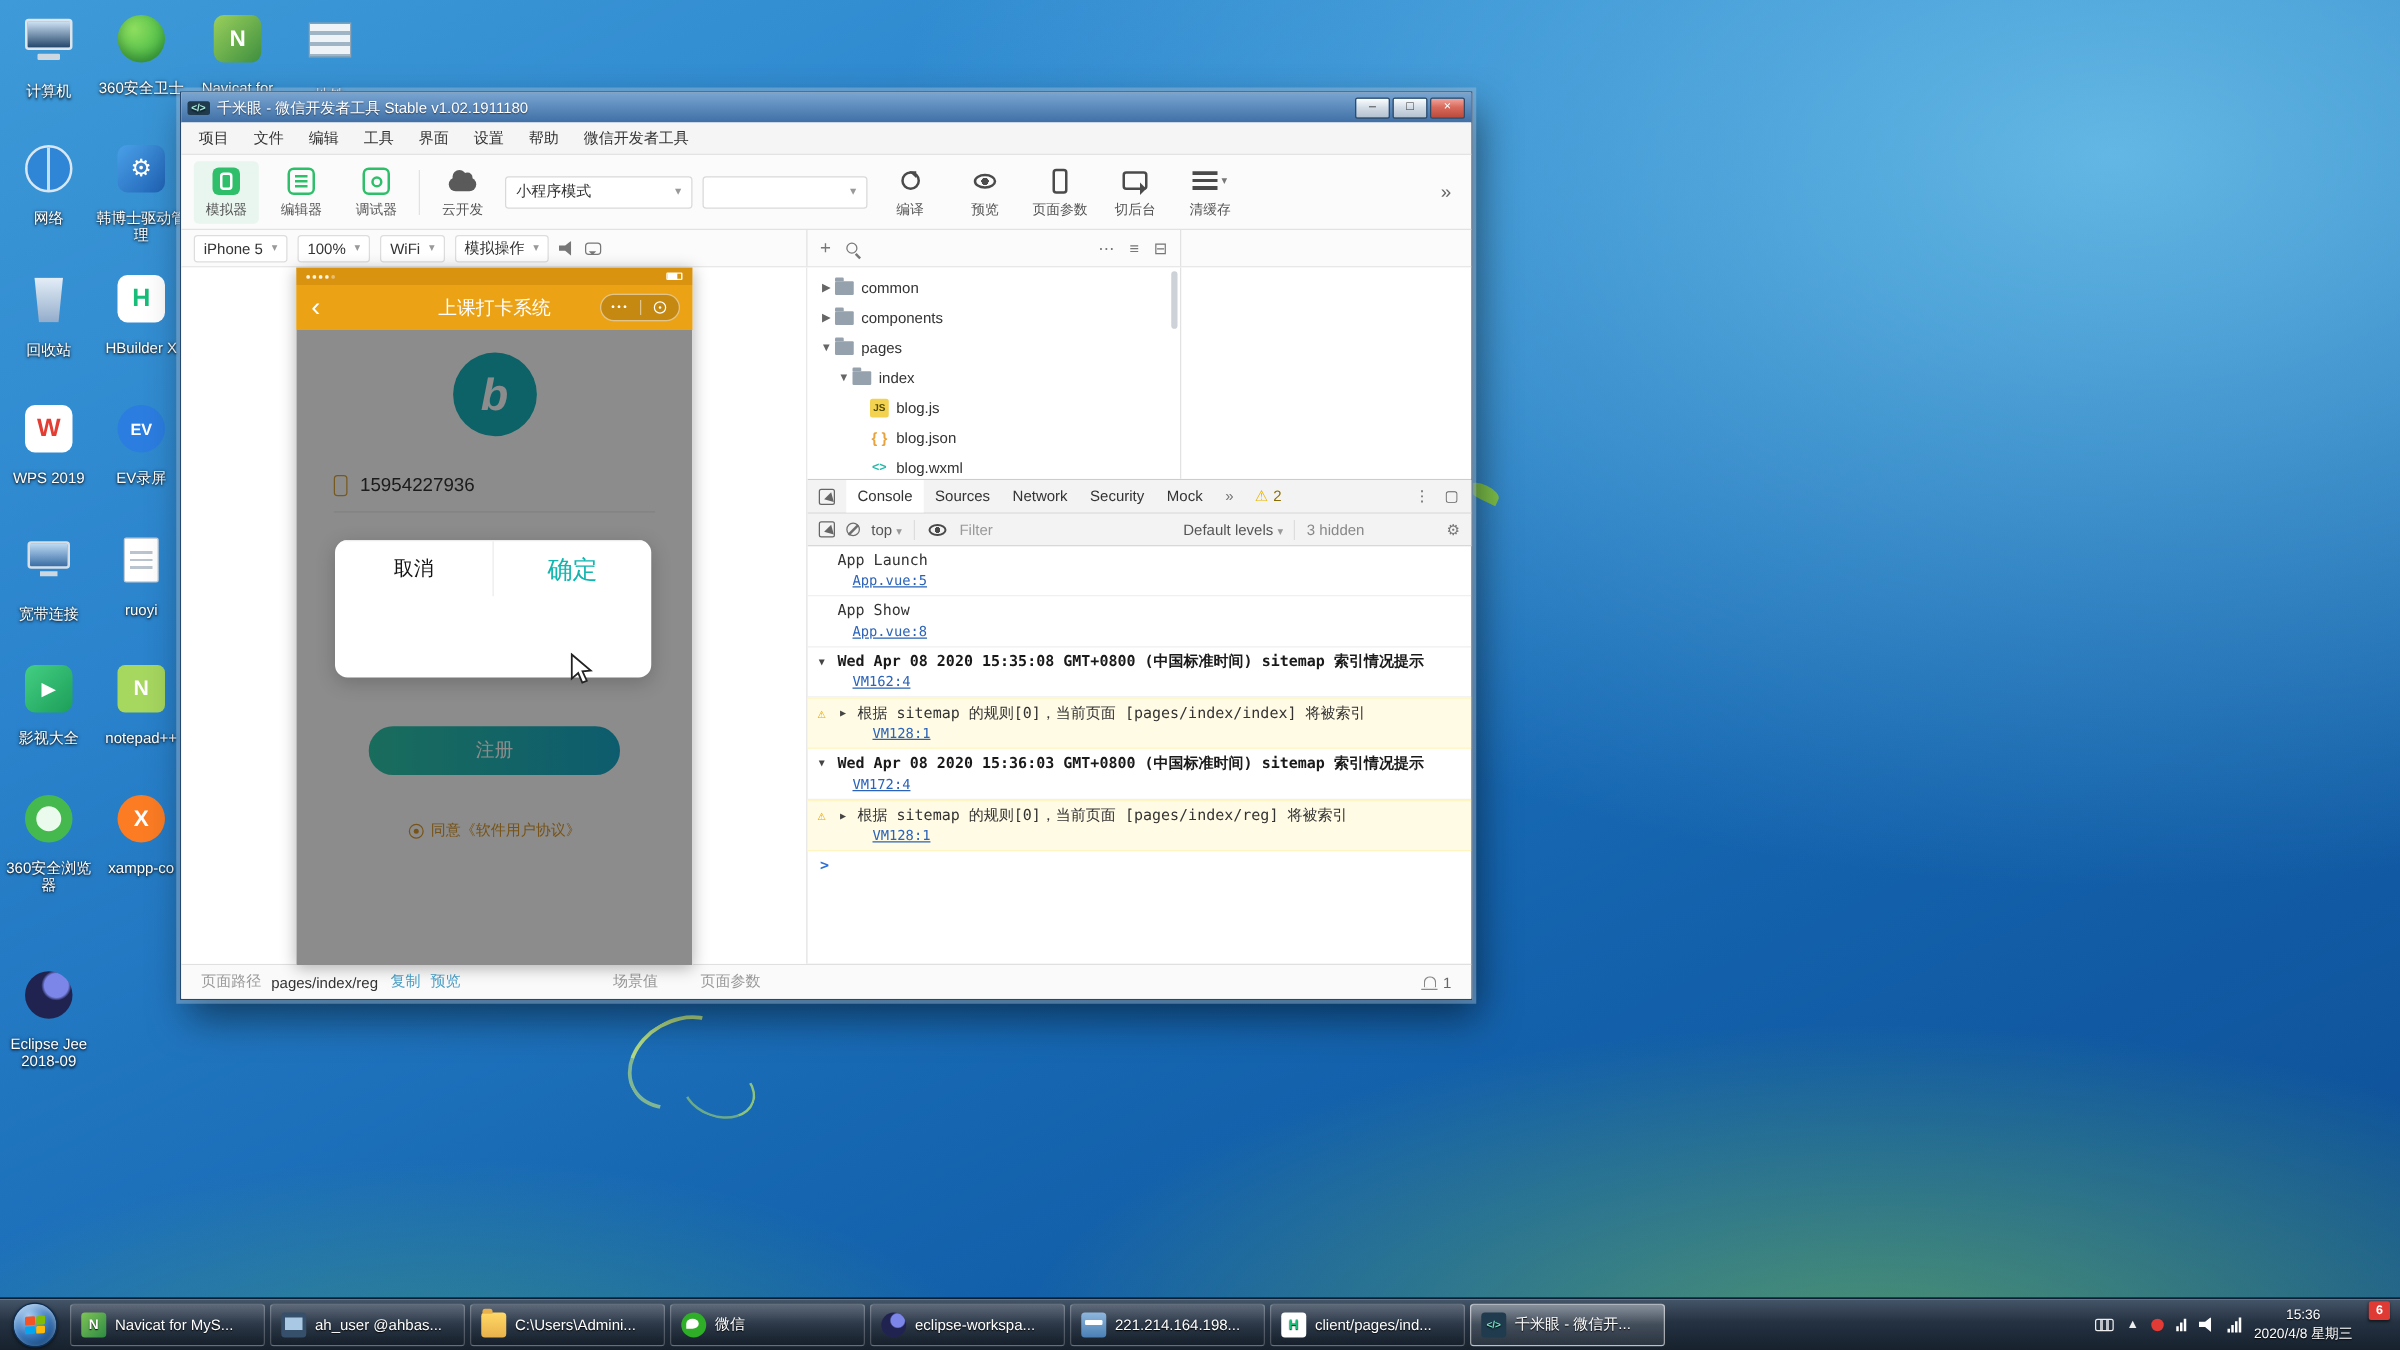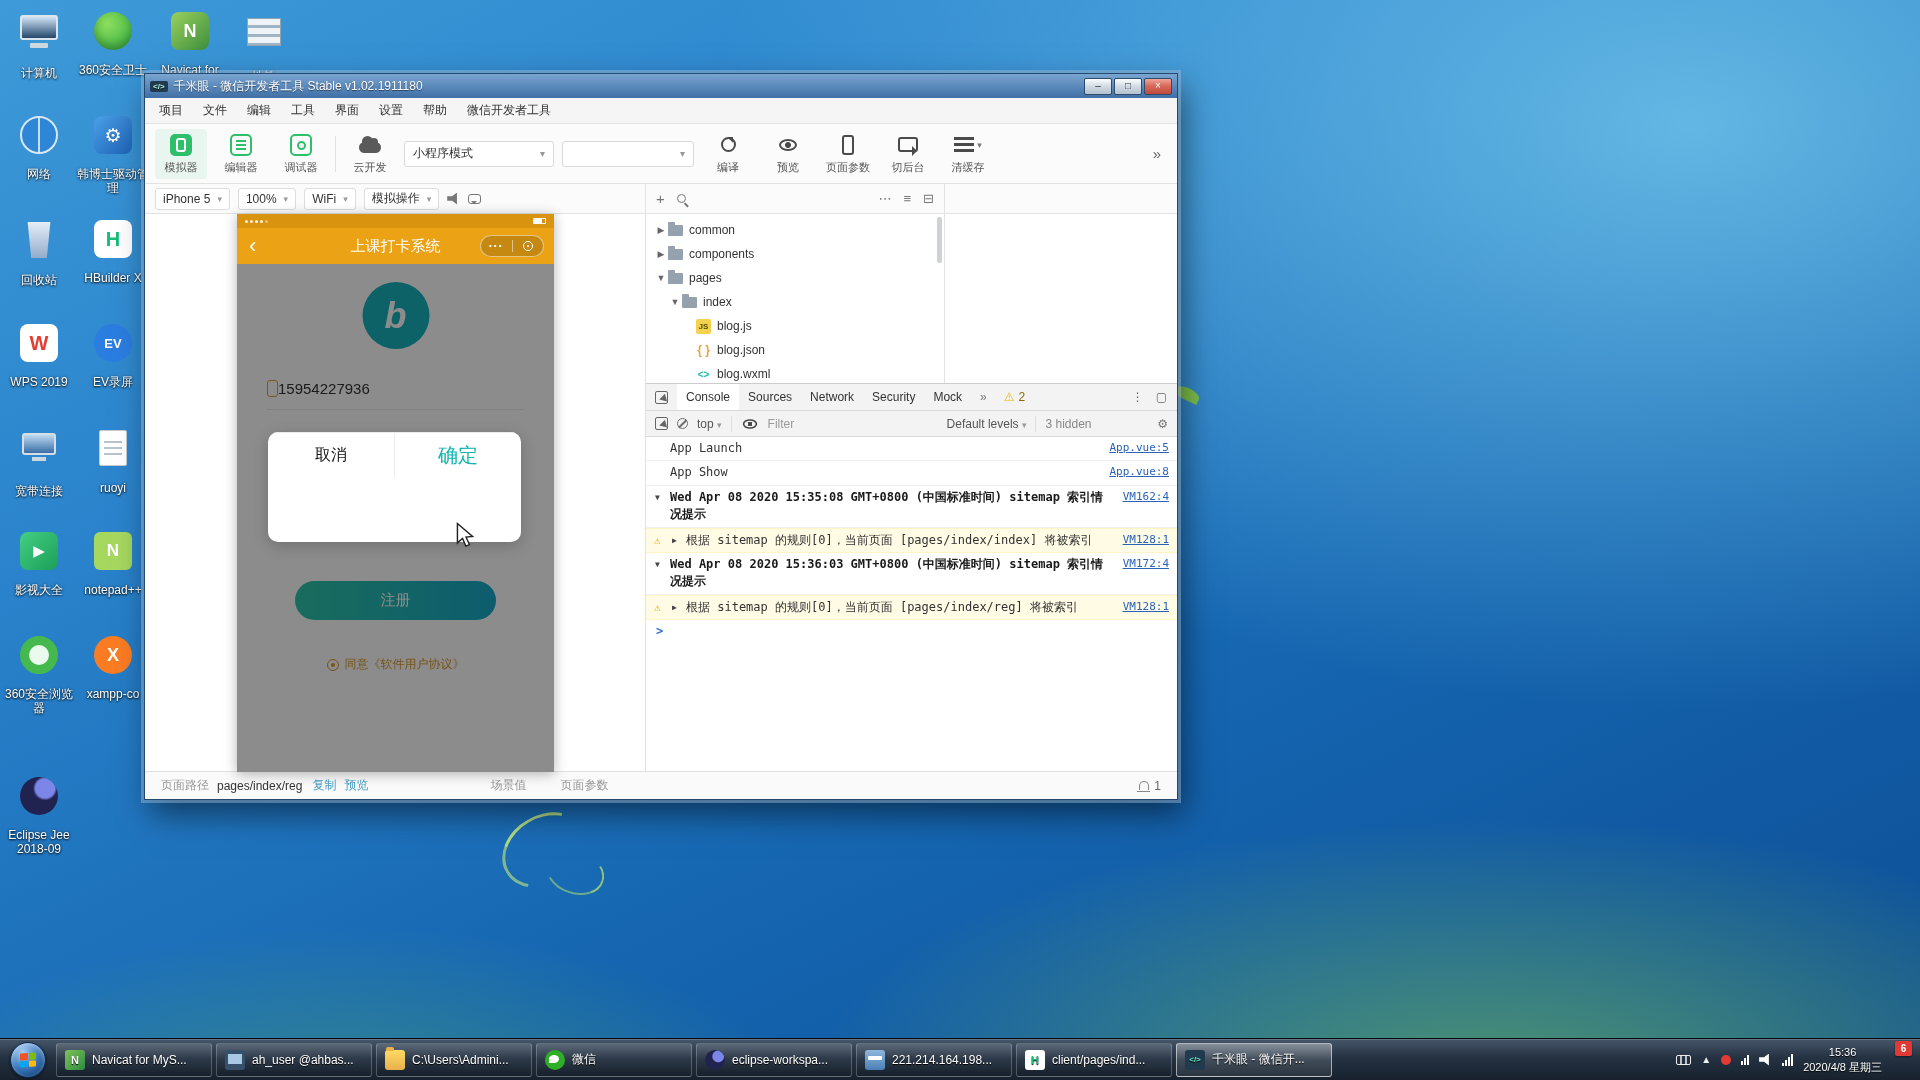--- a/index.html
+++ b/index.html
@@ -107,21 +107,21 @@
   .c-warn { display:flex; align-items:center; gap:4px; margin-left:8px; color:#8a6d00; }
   .warn-tri { color:#e8b600; font-size:12px; }
   .c-right { margin-left:auto; display:flex; gap:12px; align-items:center; padding-right:10px; color:#666; }
   .c-filter { height:26px; flex:none; background:#f3f3f3; border-bottom:1px solid #d8d8d8; display:flex; align-items:center; gap:9px; padding:0 9px; color:#555; }
   .ban { width:11px; height:11px; border:1.5px solid #6e6e6e; border-radius:50%; position:relative; flex:none; }
   .ban::after { content:""; position:absolute; left:-1px; top:4px; width:11px; height:1.5px; background:#6e6e6e; transform:rotate(-45deg); }
   .fsep { width:1px; height:16px; background:#ddd; }
   .filter-input { border:none; background:transparent; outline:none; font-size:12px; color:#333; width:170px; font-family:inherit; }
   .filter-input::placeholder { color:#999; }
   .c-logs { flex:1; overflow:hidden; font-family:"DejaVu Sans Mono",monospace; font-size:12px; }
-  .lrow { display:flex; align-items:flex-start; padding:3px 8px 3px 24px; border-bottom:1px solid #f0f0f0; color:#333; line-height:1.45; position:relative; }
+  .lrow { display:flex; align-items:flex-start; padding:3px 8px 3px 24px; border-bottom:1px solid #f0f0f0; color:#333; line-height:1.45; position:relative;flex-direction:column; }
   .lrow .txt { flex:1; min-width:0; }
   .lrow .src { color:#2a63b8; text-decoration:underline; margin-left:12px; white-space:nowrap; font-size:11px; }
   .lrow.group .txt { font-weight:bold; color:#1a1a1a; }
   .lrow .tri { position:absolute; left:9px; top:6px; font-size:8px; color:#444; }
   .lrow.warnrow { background:var(--warn-bg,#fffbe5); border-top:1px solid var(--warn-border,#fff5c2); border-bottom:1px solid var(--warn-border,#fff5c2); padding-left:40px; }
   .lrow.warnrow .wicon { position:absolute; left:8px; top:4px; color:#e8a900; font-size:11px; }
   .lrow.warnrow .tri { left:26px; }
   .prompt-row { padding:4px 10px; color:#2f6fd6; font-weight:bold; font-family:"DejaVu Sans Mono",monospace; }
 
   .statusbar { height:28px; flex:none; border-top:1px solid #e0e0e0; background:#fafafa; display:flex; align-items:center; padding:0 16px; color:#999; }
@@ -139,21 +139,21 @@
   .back { font-size:22px; padding:0 12px; line-height:1; position:relative; z-index:2; }
   .p-title { position:absolute; left:0; right:0; text-align:center; font-size:15px; }
   .capsule { position:absolute; right:10px; top:7px; width:64px; height:22px; border:1px solid rgba(255,255,255,.5); background:rgba(0,0,0,.16); border-radius:12px; display:flex; z-index:2; }
   .cap-dots { flex:1; color:#fff; font-size:8px; letter-spacing:2px; text-align:center; line-height:20px; }
   .cap-div { width:1px; background:rgba(255,255,255,.5); margin:4px 0; }
   .cap-circle { flex:1; position:relative; }
   .cap-circle::before { content:""; position:absolute; left:50%; top:50%; transform:translate(-50%,-50%); width:8px; height:8px; border:1.5px solid #fff; border-radius:50%; }
   .cap-circle::after { content:""; position:absolute; left:50%; top:50%; transform:translate(-50%,-50%); width:2px; height:2px; background:#fff; border-radius:50%; }
   .p-body { flex:1; position:relative; background:#fff; overflow:hidden; }
   .logo-b { position:absolute; left:50%; top:18px; transform:translateX(-50%); width:67px; height:67px; border-radius:50%; background:var(--teal-logo,#17b3bb); color:#fff; font-size:36px; font-weight:bold; font-style:italic; display:flex; align-items:center; justify-content:center; }
-  .field { position:absolute; left:30px; right:30px; top:116px; padding-bottom:12px; border-bottom:1px solid #ebebeb; display:flex; align-items:center; color:#333; font-size:15px; }
+  .field { position:absolute; left:30px; right:30px; top:116px; padding-bottom:12px; border-bottom:1px solid #ebebeb; display:flex; align-items:center; gap:10px; color:#333; font-size:15px; }
   .phone-glyph { width:11px; height:17px; border:1.5px solid #d8a23a; border-radius:3px; flex:none; }
   .reg-btn { position:absolute; left:58px; top:317px; width:201px; height:39px; border-radius:20px; background:linear-gradient(90deg,#2ec6a8,#19a8c9); color:#fff; font-size:15px; display:flex; align-items:center; justify-content:center; }
   .agree { position:absolute; left:0; right:0; top:392px; display:flex; align-items:center; justify-content:center; gap:6px; color:#d8982c; font-size:12px; }
   .agree-radio { width:12px; height:12px; border:1px solid #d8982c; border-radius:50%; position:relative; flex:none; }
   .agree-radio::after { content:""; position:absolute; inset:3px; background:#d8982c; border-radius:50%; }
   .p-overlay { position:absolute; inset:0; background:rgba(0,0,0,.45); }
   .p-modal { position:absolute; left:31px; top:168px; width:253px; height:110px; background:#fff; border-radius:10px; overflow:hidden; display:flex; flex-direction:column; box-shadow:0 4px 16px rgba(0,0,0,.2); }
   .m-msg { flex:1; display:flex; align-items:center; justify-content:center; color:#999; font-size:15px; }
   .m-btns { height:45px; flex:none; border-top:1px solid #ececec; display:flex; }
   .m-cancel { flex:1; display:flex; align-items:center; justify-content:center; color:#141414; font-size:16px; border-right:1px solid #ececec; }

